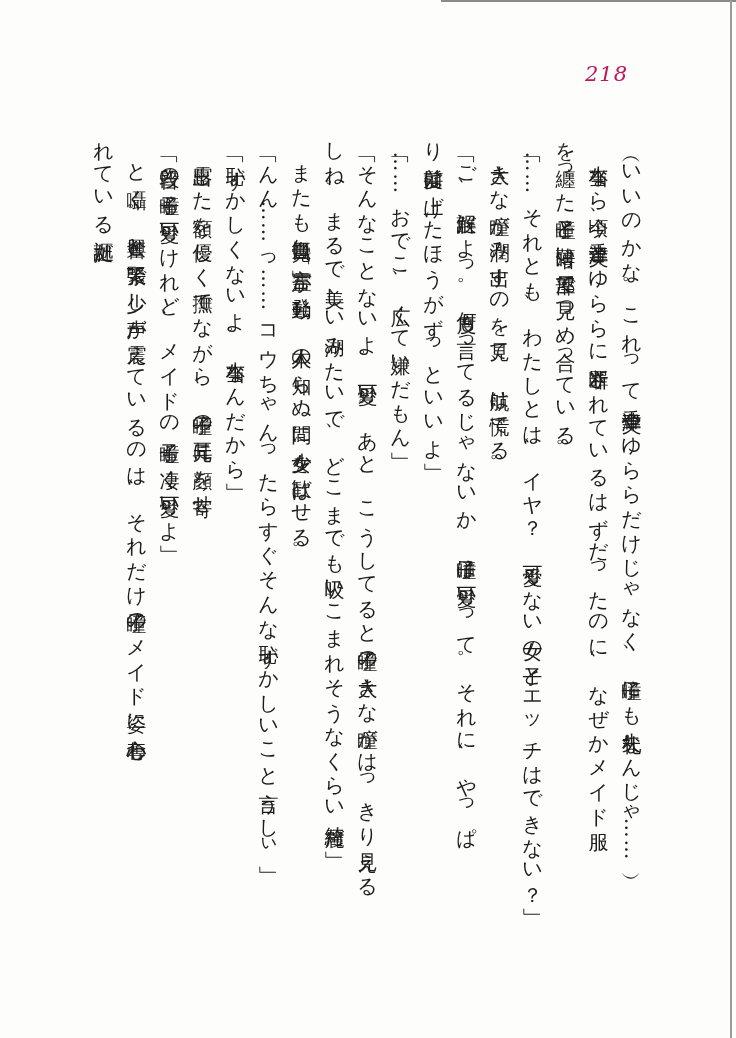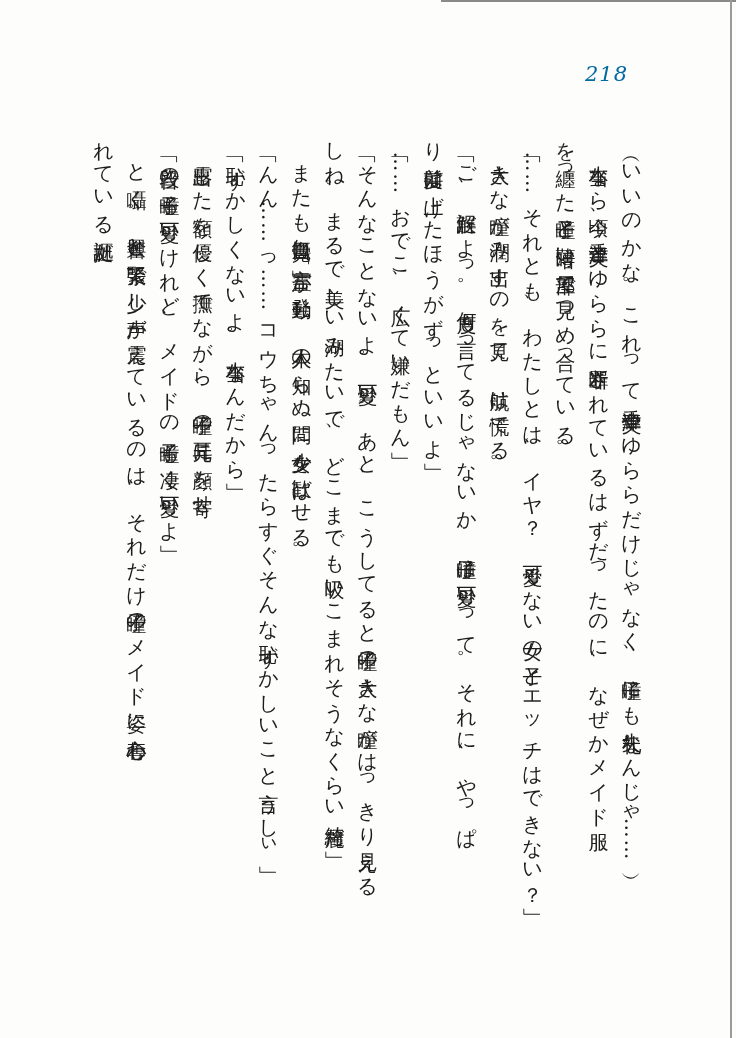--- a/index.html
+++ b/index.html
@@ -32,21 +32,21 @@
     background: #9b9b9b;
   }
   .page-number {
     position: absolute;
     top: 62px;
     right: 108px;
     font-family: "DejaVu Serif", "Liberation Serif", serif;
     font-style: italic;
     font-size: 21px;
     letter-spacing: 1px;
-    color: #0369a1;
+    color: #be185d;
   }
   .text-block {
     position: absolute;
     top: 128px;
     right: 88px;
     height: 832px;
     writing-mode: vertical-rl;
     text-orientation: mixed;
     font-family: "DejaVu Serif", "Liberation Serif", serif;
     font-size: 20px;

